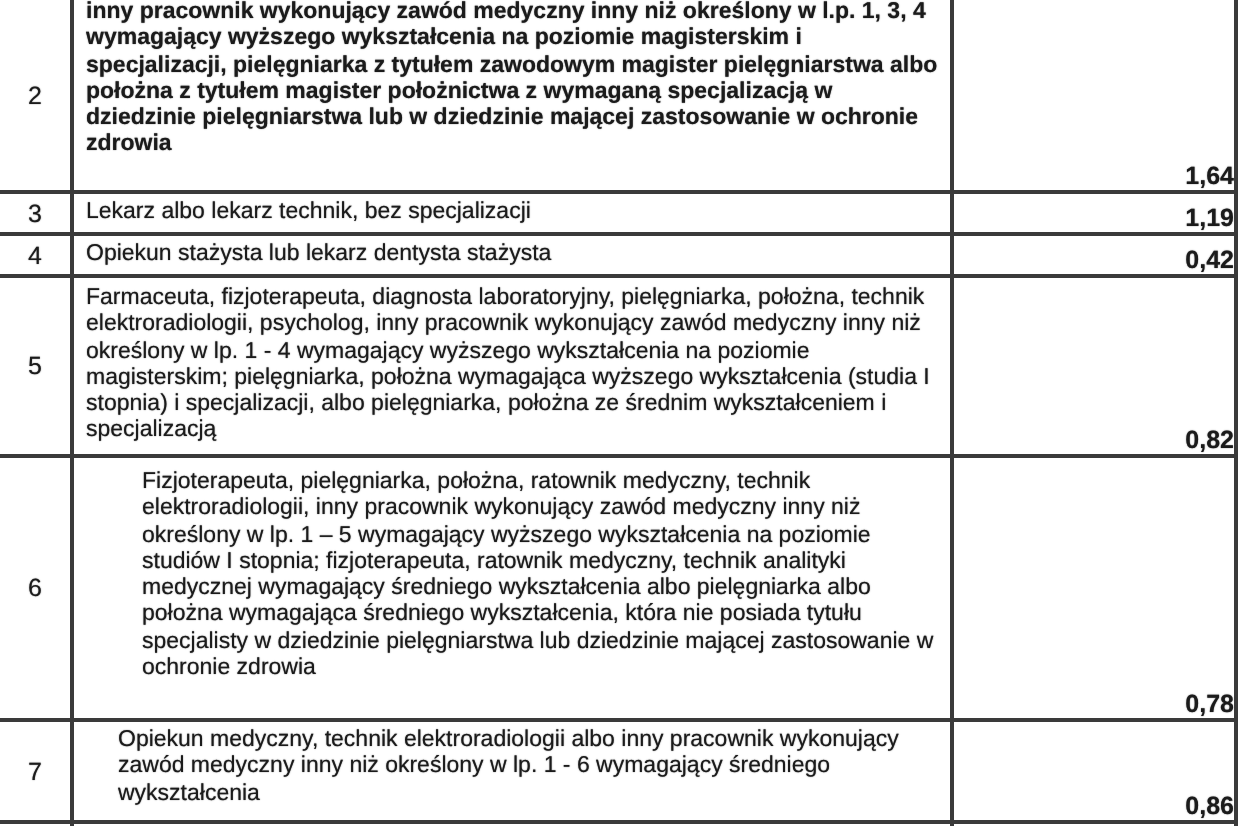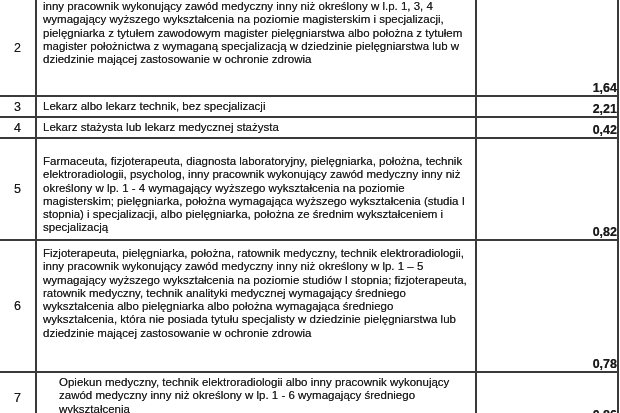--- a/index.html
+++ b/index.html
@@ -60,25 +60,25 @@
   td.c-val {
     width: 140px;
     text-align: right;
     vertical-align: bottom;
     font-weight: bold;
     font-size: 12.5px;
     padding: 0 9px 2px 0;
     text-shadow: 0 0 0.6px rgba(25,25,25,.75);
   }
   
-  tr.r2 { height: 96px; }  tr.r2 .clip { height: 94px; margin-top: -1px; }
+  tr.r2 { height: 96px; }  tr.r2 .clip { height: 94px; margin-top: -1px; font-weight: bold; }
   tr.r3 { height: 21px; }
   tr.r4 { height: 21px; }
-  tr.r5 { height: 87px; }  tr.r5 .clip { height: 84px; padding-top: 16px; }
-  tr.r6 { height: 131px; } tr.r6 .clip { height: 124px; padding-top: 6px; }
+  tr.r5 { height: 87px; }  tr.r5 .clip { height: 84px; padding-top: 4px; }
+  tr.r6 { height: 131px; } tr.r6 .clip { height: 124px; padding-top: 6px; margin-left: 28px; }
   tr.r7 { height: 50px; }  tr.r7 .clip { height: 46px; padding-top: 3px; padding-left: 22px; }
   tr.r8 { height: 7px; }
   
   tr.r3 td.c-desc, tr.r4 td.c-desc { vertical-align: middle; }
   tr.r3 td.c-desc .clip, tr.r4 td.c-desc .clip { height: auto; padding-top: 0; }
 </style>
 </head>
 <body>
 
 <div class="scan-page">
@@ -89,26 +89,26 @@
         <td class="c-desc">
           <div class="clip">inny pracownik wykonujący zawód medyczny inny niż określony w l.p. 1, 3, 4 wymagający wyższego wykształcenia na poziomie magisterskim i specjalizacji, pielęgniarka z tytułem zawodowym magister pielęgniarstwa albo położna z tytułem magister położnictwa z wymaganą specjalizacją w dziedzinie pielęgniarstwa lub w dziedzinie mającej zastosowanie w ochronie zdrowia</div>
         </td>
         <td class="c-val">1,64</td>
       </tr>
       <tr class="r3">
         <td class="c-num">3</td>
         <td class="c-desc">
           <div class="clip">Lekarz albo lekarz technik, bez specjalizacji</div>
         </td>
-        <td class="c-val">2,21</td>
+        <td class="c-val">1,19</td>
       </tr>
       <tr class="r4">
         <td class="c-num">4</td>
         <td class="c-desc">
-          <div class="clip">Lekarz stażysta lub lekarz medycznej stażysta</div>
+          <div class="clip">Opiekun stażysta lub lekarz dentysta stażysta</div>
         </td>
         <td class="c-val">0,42</td>
       </tr>
       <tr class="r5">
         <td class="c-num">5</td>
         <td class="c-desc">
           <div class="clip">Farmaceuta, fizjoterapeuta, diagnosta laboratoryjny, pielęgniarka, położna, technik elektroradiologii, psycholog, inny pracownik wykonujący zawód medyczny inny niż określony w lp. 1 - 4 wymagający wyższego wykształcenia na poziomie magisterskim; pielęgniarka, położna wymagająca wyższego wykształcenia (studia I stopnia) i specjalizacji, albo pielęgniarka, położna ze średnim wykształceniem i specjalizacją</div>
         </td>
         <td class="c-val">0,82</td>
       </tr>

